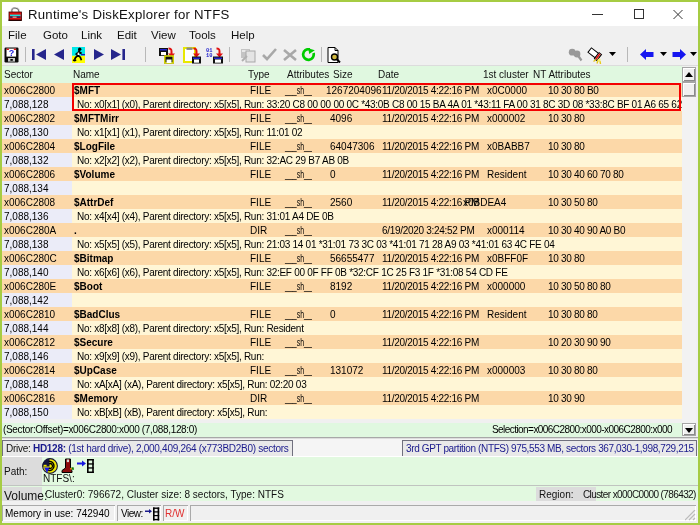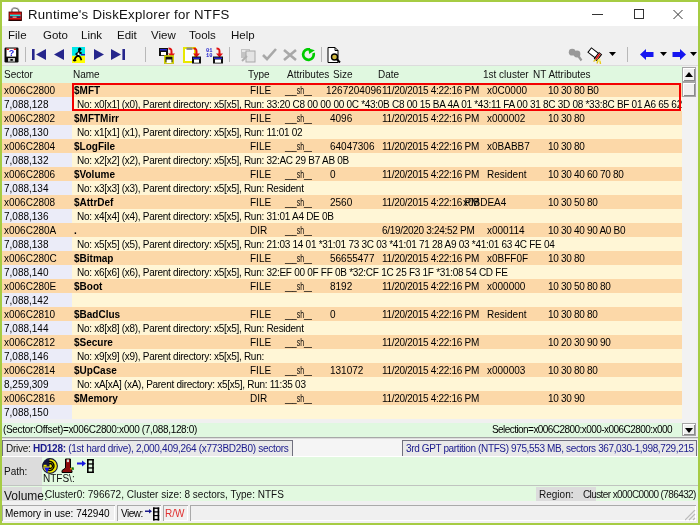--- a/index.html
+++ b/index.html
@@ -242,21 +242,20 @@
 <span style="left:250px">FILE</span>
 <span style="left:285px;transform:scaleX(0.7);transform-origin:0 0">___sh__</span>
 <span style="left:330px">0</span>
 <span class="dt" style="left:382px">11/20/2015 4:22:16 PM</span>
 <span style="left:487px">Resident</span>
 <span style="left:548px;letter-spacing:-0.3px">10 30 40 60 70 80</span>
 </div>
 <div class="r" style="top:98px;background:#FFF6D6">
 <i class="sc"></i>
 <span style="left:4px">7,088,134</span>
-<span class="dl" style="left:77px">No: x3[x3] (x3), Parent directory: x5[x5], Run: Resident</span>
 </div>
 <div class="r" style="top:112px;background:#FCD8A8">
 <span style="left:4px">x006C2808</span>
 <b style="left:74px">$AttrDef</b>
 <span style="left:250px">FILE</span>
 <span style="left:285px;transform:scaleX(0.7);transform-origin:0 0">___sh__</span>
 <span style="left:330px">2560</span>
 <span class="dt" style="left:382px">11/20/2015 4:22:16 PM</span>
 <span style="left:463px">x0BDEA4</span>
 <span style="left:548px;letter-spacing:-0.3px">10 30 50 80</span>
@@ -345,36 +344,37 @@
 <b style="left:74px">$UpCase</b>
 <span style="left:250px">FILE</span>
 <span style="left:285px;transform:scaleX(0.7);transform-origin:0 0">___sh__</span>
 <span style="left:330px">131072</span>
 <span class="dt" style="left:382px">11/20/2015 4:22:16 PM</span>
 <span style="left:487px">x000003</span>
 <span style="left:548px;letter-spacing:-0.3px">10 30 80 80</span>
 </div>
 <div class="r" style="top:294px;background:#FFF6D6">
 <i class="sc"></i>
-<span style="left:4px">8,259,309</span>
-<span class="dl" style="left:77px">No: xA[xA] (xA), Parent directory: x5[x5], Run: 11:35 03</span>
+<span style="left:4px">7,088,148</span>
+<span class="dl" style="left:77px">No: xA[xA] (xA), Parent directory: x5[x5], Run: 02:20 03</span>
 </div>
 <div class="r" style="top:308px;background:#FCD8A8">
 <span style="left:4px">x006C2816</span>
 <b style="left:74px">$Memory</b>
 <span style="left:250px">DIR</span>
 <span style="left:285px;transform:scaleX(0.7);transform-origin:0 0">___sh__</span>
 <span style="left:330px"></span>
 <span class="dt" style="left:382px">11/20/2015 4:22:16 PM</span>
 <span style="left:487px"></span>
 <span style="left:548px;letter-spacing:-0.3px">10 30 90</span>
 </div>
 <div class="r" style="top:322px;background:#FFF6D6">
 <i class="sc"></i>
 <span style="left:4px">7,088,150</span>
+<span class="dl" style="left:77px">No: xB[xB] (xB), Parent directory: x5[x5], Run:</span>
 </div>
 <div class="sel"></div>
 </div>
 
 <div class="sb">
  <div class="sbtn" style="top:0;height:15px">
       <i class="arr" style="left:2px;top:4px;border-bottom:5px solid #000"></i>
     </div>
  <div class="sbtn" style="top:15px;height:15px"></div>
  <div class="sbtn" style="top:356px;height:13px">

